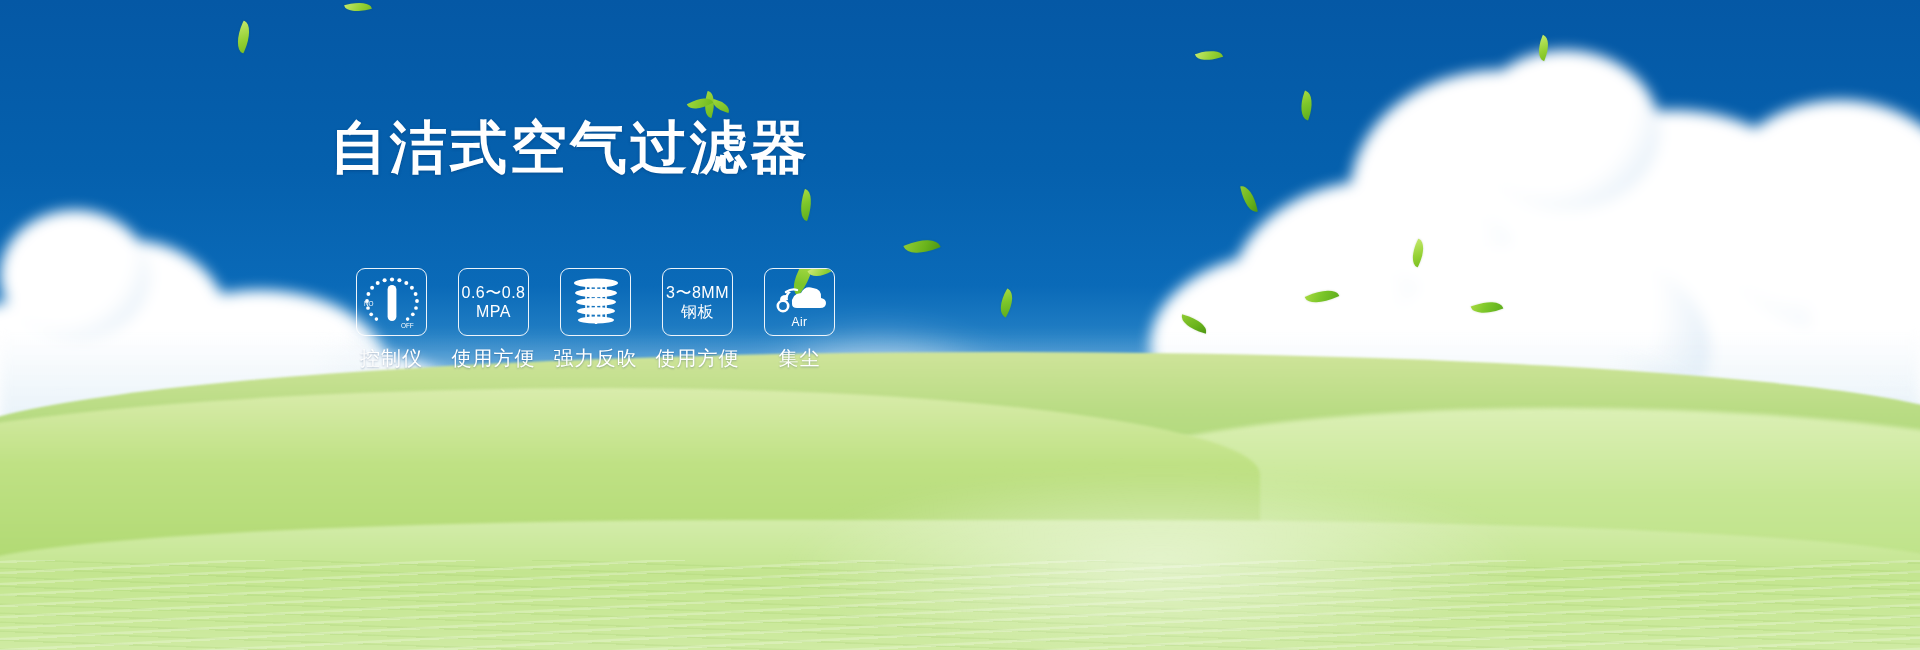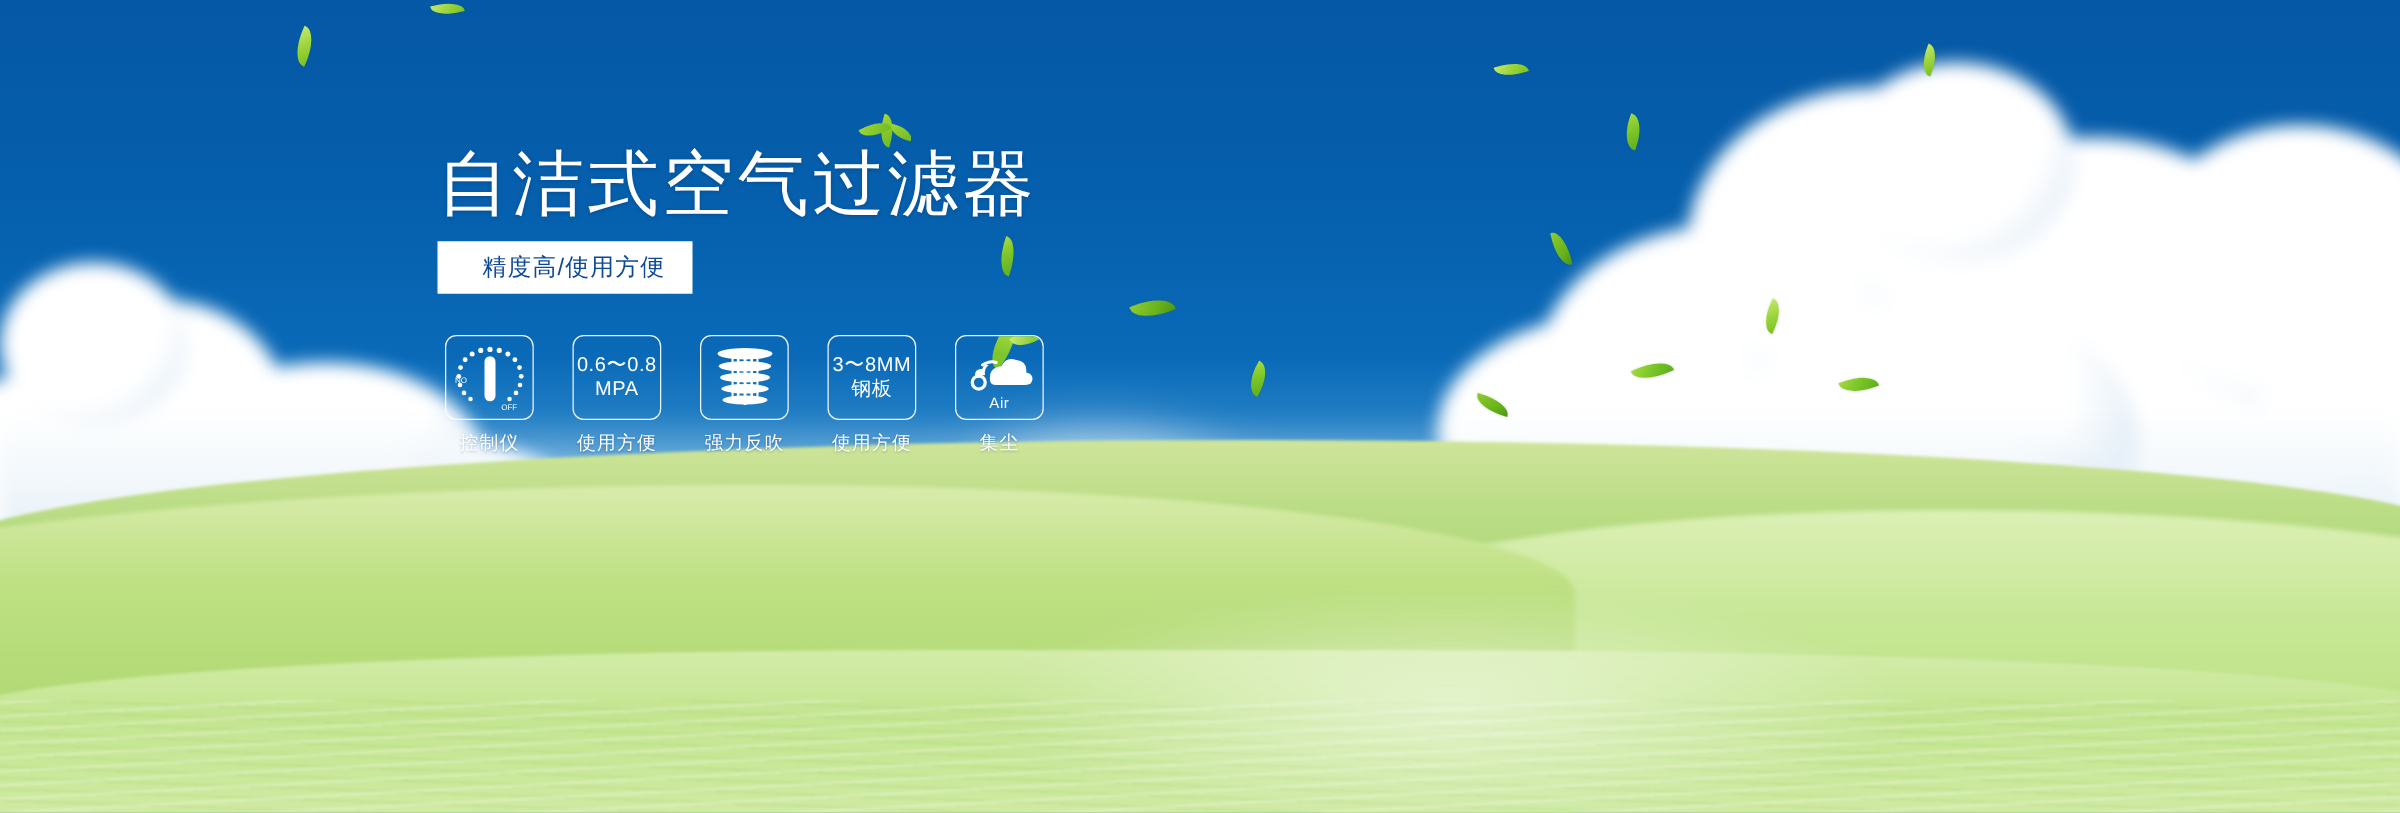--- a/index.html
+++ b/index.html
@@ -92,25 +92,25 @@
   }
   .leaf.pale { background:linear-gradient(135deg,#c3e86a 0%,#95d134 60%,#7cbf22 100%); }
   .leaf.dark { background:linear-gradient(135deg,#8fcb33 0%,#69b31b 60%,#4e9714 100%); }
 
   
   #content {
     position:absolute; left:0; top:0; width:1920px; height:650px;
   }
 
   .title {
-    position:absolute; left:350px; top:116px;
+    position:absolute; left:330px; top:116px;
     font-size:57px; line-height:62px;
     letter-spacing:3px;
     color:#ffffff;
-    font-weight:400;
+    font-weight:700;
     text-shadow:0 1px 3px rgba(0,40,90,.35);
     white-space:nowrap;
   }
 
   
   .title-leaf { position:absolute; left:684px; top:92px; width:46px; height:34px; }
   .title-leaf .tl {
     position:absolute;
     background:linear-gradient(140deg,#9ed63a 0%,#6fbb20 100%);
     border-radius:0 90% 0 90%;
@@ -160,21 +160,21 @@
     border-radius:9px;
     display:flex; align-items:center; justify-content:center;
     position:relative;
   }
   .feature-text {
     color:#ffffff; text-align:center;
     font-size:16px; line-height:19px; letter-spacing:.5px;
   }
   .feature-label {
     margin-top:9px;
-    color:#ffffff; font-size:15px; letter-spacing:1px; white-space:nowrap;
+    color:#ffffff; font-size:20px; letter-spacing:1px; white-space:nowrap;
     text-shadow:0 1px 2px rgba(0,40,90,.3);
   }
 
   svg { display:block; }
 </style>
 </head>
 <body>
 
 <div id="banner">
 
@@ -257,23 +257,20 @@
 
     <div class="title">自洁式空气过滤器</div>
 
     <div class="title-leaf">
       <div class="tl" style="left:20px; top:0px;  width:11px; height:25px; transform:rotate(16deg);"></div>
       <div class="tl" style="left:4px;  top:6px;  width:24px; height:11px; transform:rotate(-28deg);"></div>
       <div class="tl" style="left:28px; top:9px;  width:18px; height:10px; transform:rotate(14deg);"></div>
     </div>
 
     <div class="badges">
-      <div class="badge badge-light">
-        <span>精度高/使用方便</span>
-      </div>
     </div>
 
     <div class="features">
 
       <div class="feature">
         <div class="feature-box">
           <svg width="62" height="58" viewBox="0 0 62 58">
             <g fill="#ffffff">
               <circle cx="31" cy="6.5" r="2.1"></circle>
               <circle cx="38.4" cy="7.3" r="2.05"></circle>

